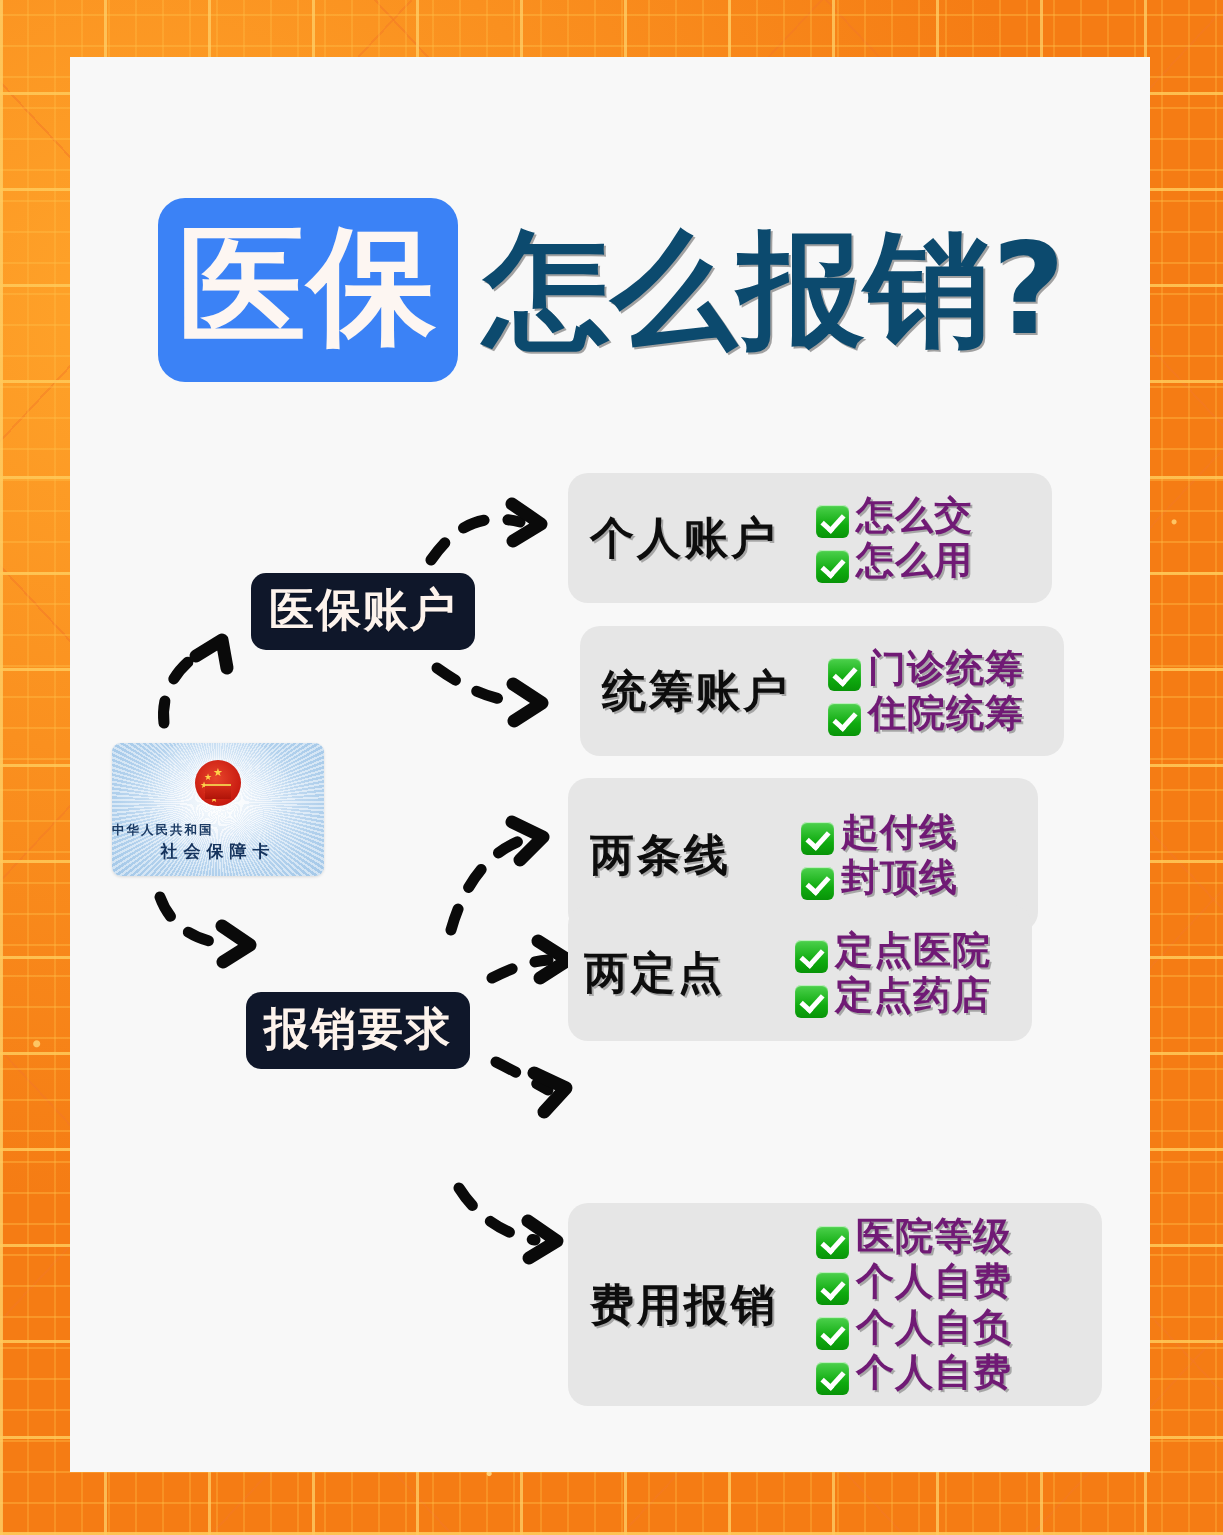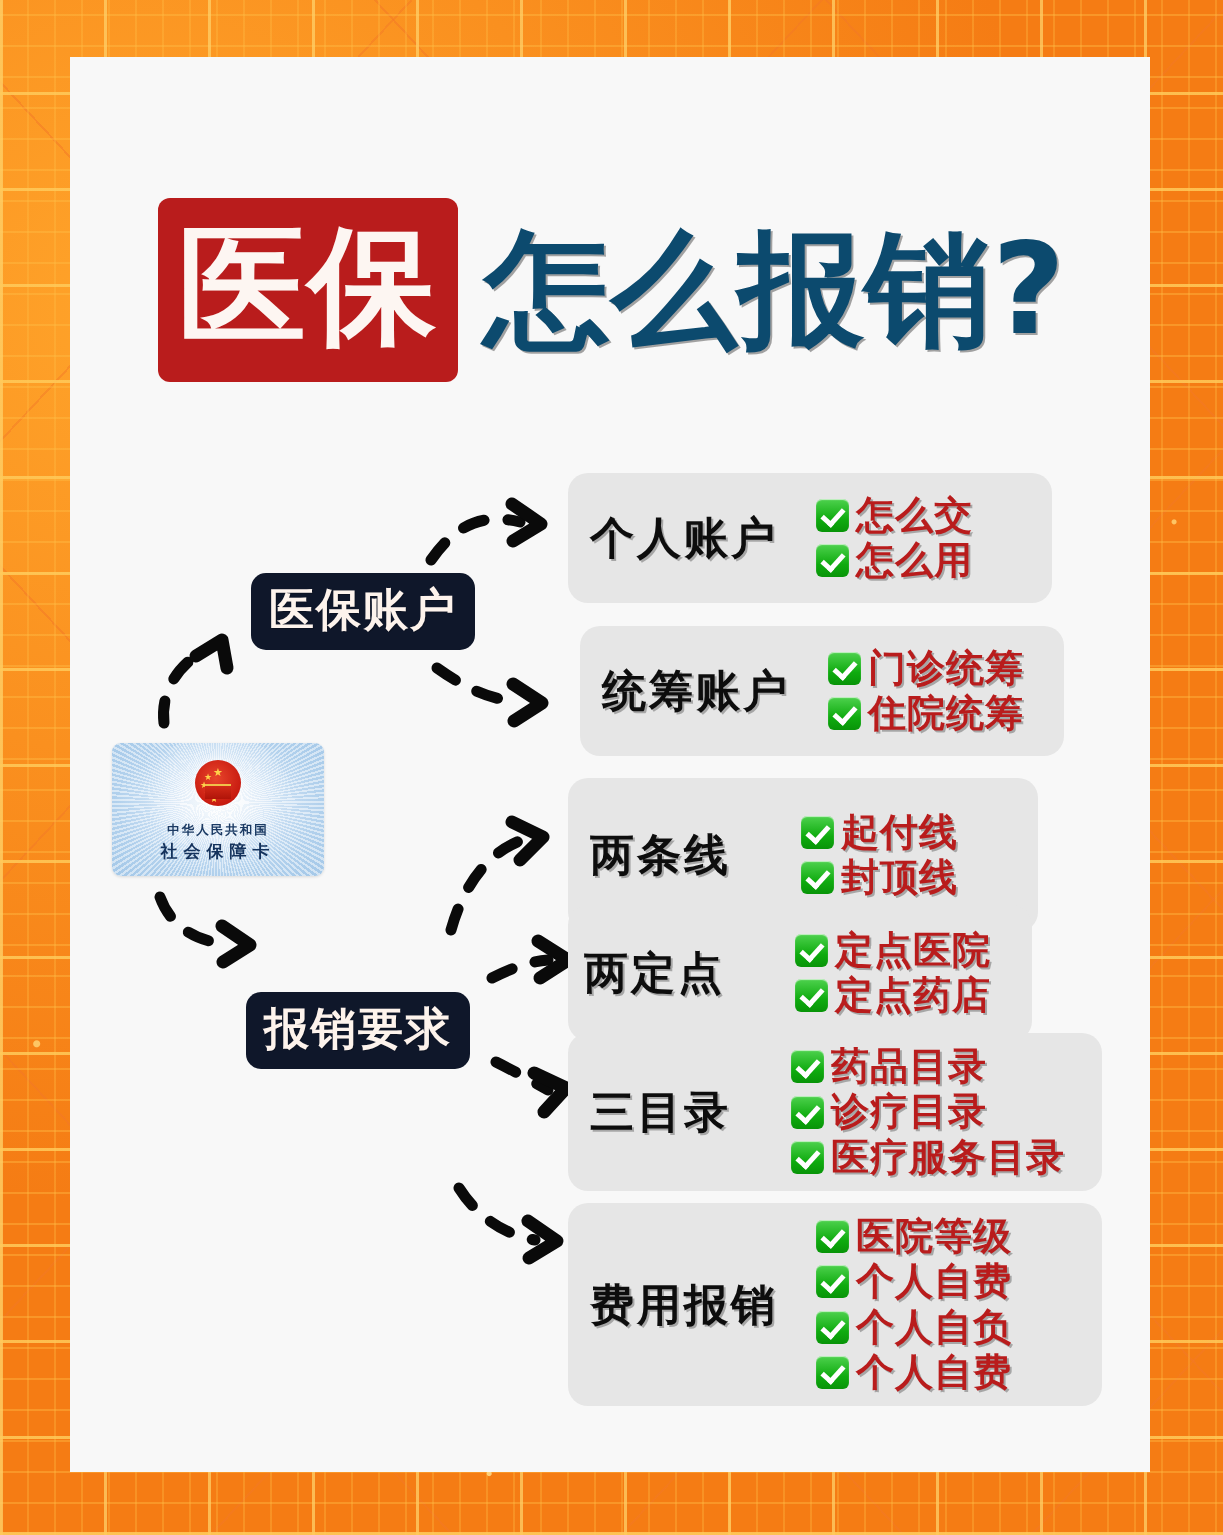--- a/index.html
+++ b/index.html
@@ -54,21 +54,21 @@
     position:absolute;left:70px;top:57px;width:1080px;height:1415px;
     background:#f8f8f8;
   }
 
   
   .title-row{
     position:absolute;left:158px;top:198px;
     display:flex;align-items:center;
   }
   .title-badge{
-    background:#b91c1c;border-radius:12px;
+    background:#3b82f6;border-radius:27px;
     padding:6px 20px 14px 20px;
     color:#fdf6f2;font-weight:bold;
     font-size:128px;line-height:1.28;
     letter-spacing:2px;
     font-family:"DejaVu Sans","Liberation Sans",sans-serif;
   }
   .title-rest{
     margin-left:26px;color:#0c4a6e;font-weight:bold;
     font-size:126px;line-height:1.1;letter-spacing:1px;
     font-family:"DejaVu Sans","Liberation Sans",sans-serif;
@@ -109,21 +109,21 @@
   .ss-emblem .s2{left:5px;top:21px;}
   .ss-emblem .s3{left:9px;top:29px;}
   .ss-emblem .s4{left:15px;top:35px;}
   .ss-emblem .gate{
     position:absolute;left:50%;bottom:7px;transform:translateX(-50%);
     width:26px;height:13px;
     background:linear-gradient(#d22a18,#b01409);
     border-top:2px solid #f0c04a;
   }
   .ss-l1{
-    position:absolute;left:0;right:0;top:79px;text-align:center;
+    position:absolute;left:0;right:0;top:79px;
     font-size:12.5px;letter-spacing:2px;color:#1b3a63;font-weight:bold;
     font-family:Liberation Mono, monospace;
   }
   .ss-l2{
     position:absolute;left:0;right:0;top:97px;text-align:center;
     font-size:17px;letter-spacing:6px;color:#14325c;font-weight:bold;
     font-family:"DejaVu Sans","Liberation Sans",sans-serif;
   }
 
   
@@ -146,22 +146,22 @@
     display:flex;align-items:center;
   }
   .card-title{
     font-size:44px;font-weight:bold;color:#0d0d0d;letter-spacing:3px;
     line-height:1;white-space:nowrap;
     font-family:"DejaVu Sans","Liberation Sans",sans-serif;
     text-shadow:2px 2px 0 rgba(0,0,0,.28);
   }
   .card-items{display:flex;flex-direction:column;}
   .c-item{
-    display:flex;align-items:center;
-    font-size:38px;font-weight:bold;color:#b91c1c;letter-spacing:1px;
+    display:flex;align-items:flex-end;
+    font-size:38px;font-weight:bold;color:#701a75;letter-spacing:1px;
     line-height:1.19;white-space:nowrap;
     font-family:"DejaVu Sans","Liberation Sans",sans-serif;
     text-shadow:2px 2px 0 rgba(0,0,0,.28);
   }
   .chk{
     display:inline-block;width:33px;height:33px;min-width:33px;
     margin-right:7px;border-radius:6px;position:relative;
     background:linear-gradient(#4ed24e,#0fab0f 62%,#089408);
     box-shadow:inset 0 1px 1px rgba(255,255,255,.7);
   }
@@ -304,37 +304,20 @@
         <span class="chk"></span>
         <span>定点医院</span>
       </div>
       <div class="c-item">
         <span class="chk"></span>
         <span>定点药店</span>
       </div>
     </div>
   </div>
 
-  <div class="card" id="card4" style="left:568px;top:1033px;width:512px;height:158px;padding-left:22px;">
-    <span class="card-title">三目录</span>
-    <div class="card-items" style="margin-left:60px;">
-      <div class="c-item">
-        <span class="chk"></span>
-        <span>药品目录</span>
-      </div>
-      <div class="c-item">
-        <span class="chk"></span>
-        <span>诊疗目录</span>
-      </div>
-      <div class="c-item">
-        <span class="chk"></span>
-        <span>医疗服务目录</span>
-      </div>
-    </div>
-  </div>
 
   <div class="card" id="card5" style="left:568px;top:1203px;width:512px;height:203px;padding-left:22px;">
     <span class="card-title">费用报销</span>
     <div class="card-items" style="margin-left:38px;">
       <div class="c-item">
         <span class="chk"></span>
         <span>医院等级</span>
       </div>
       <div class="c-item">
         <span class="chk"></span>

